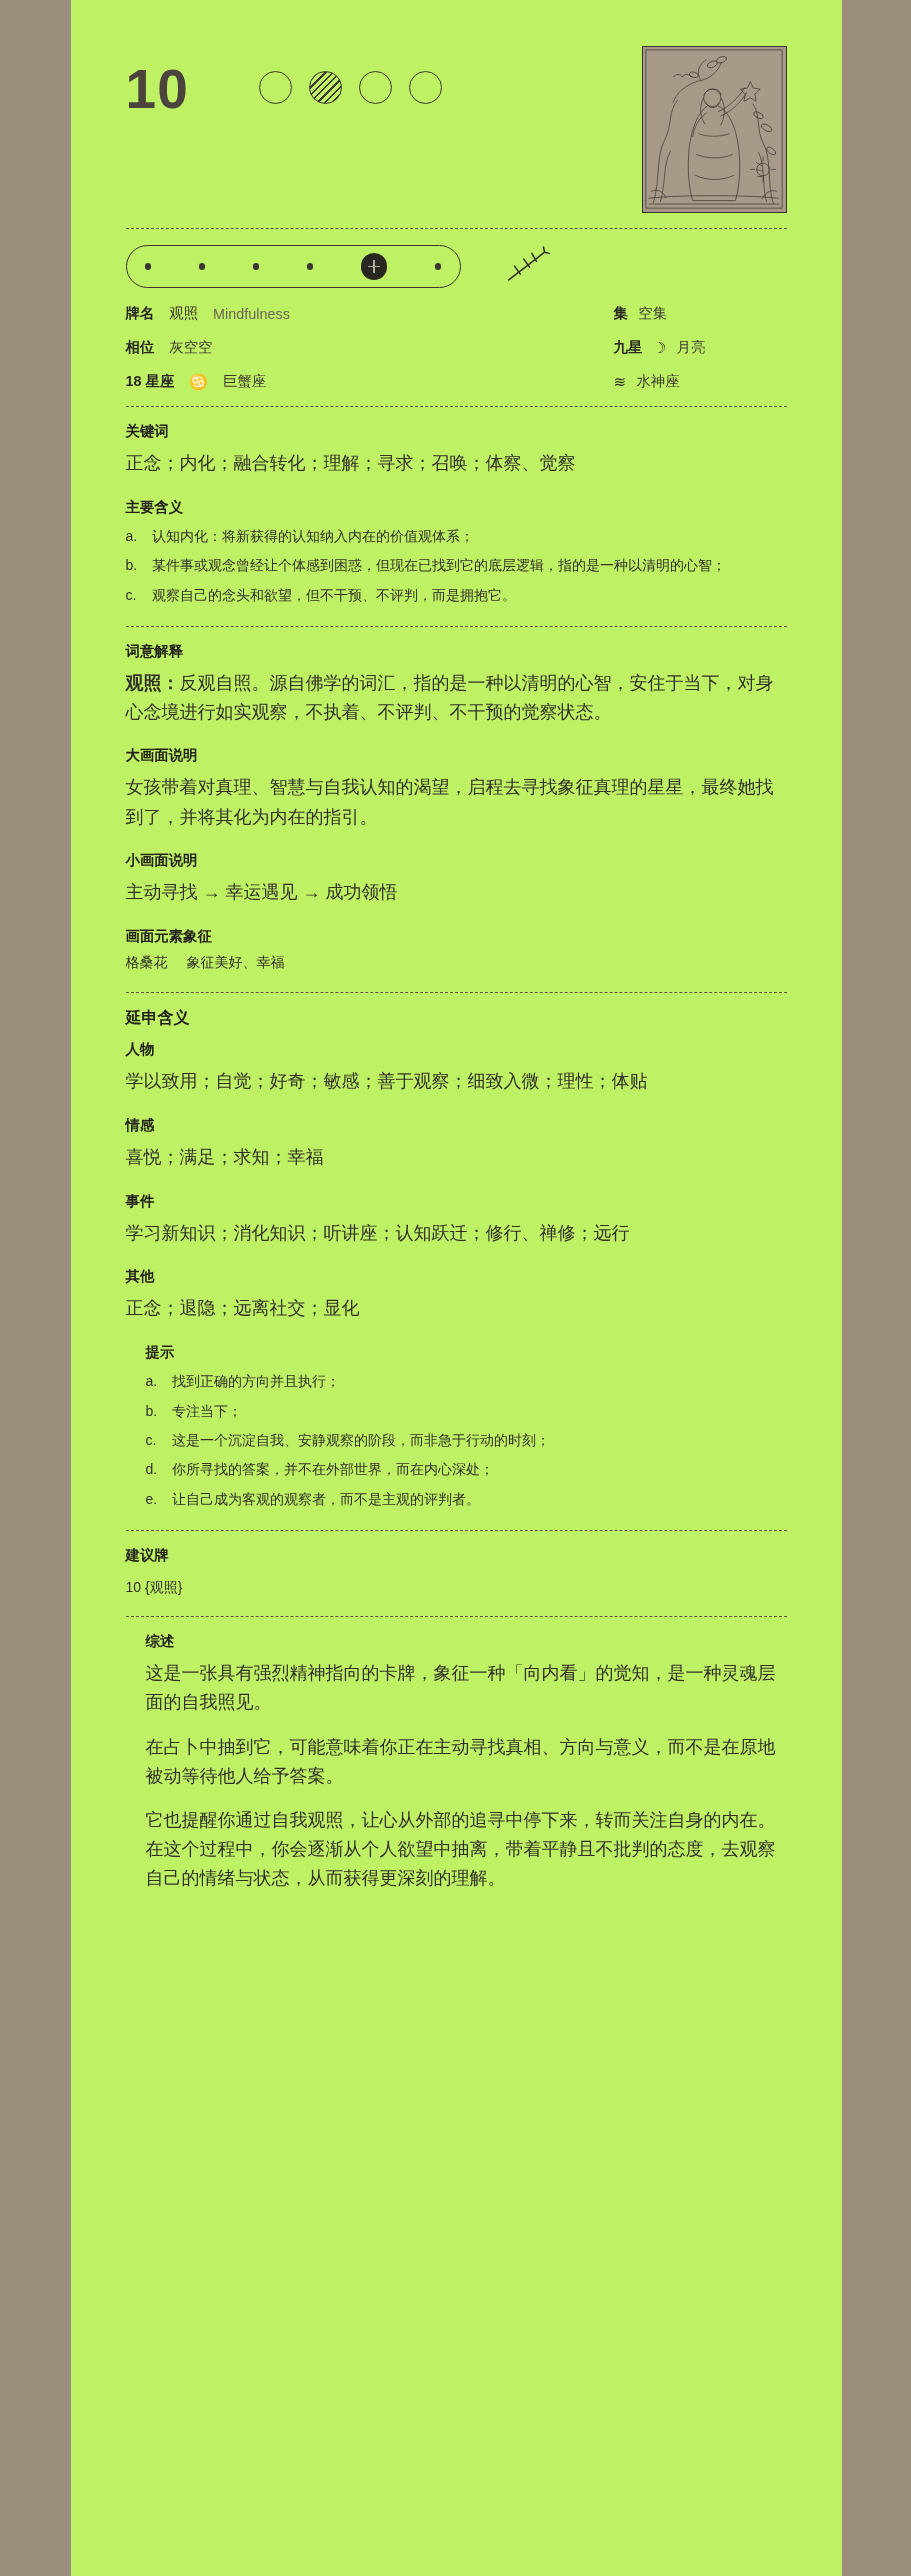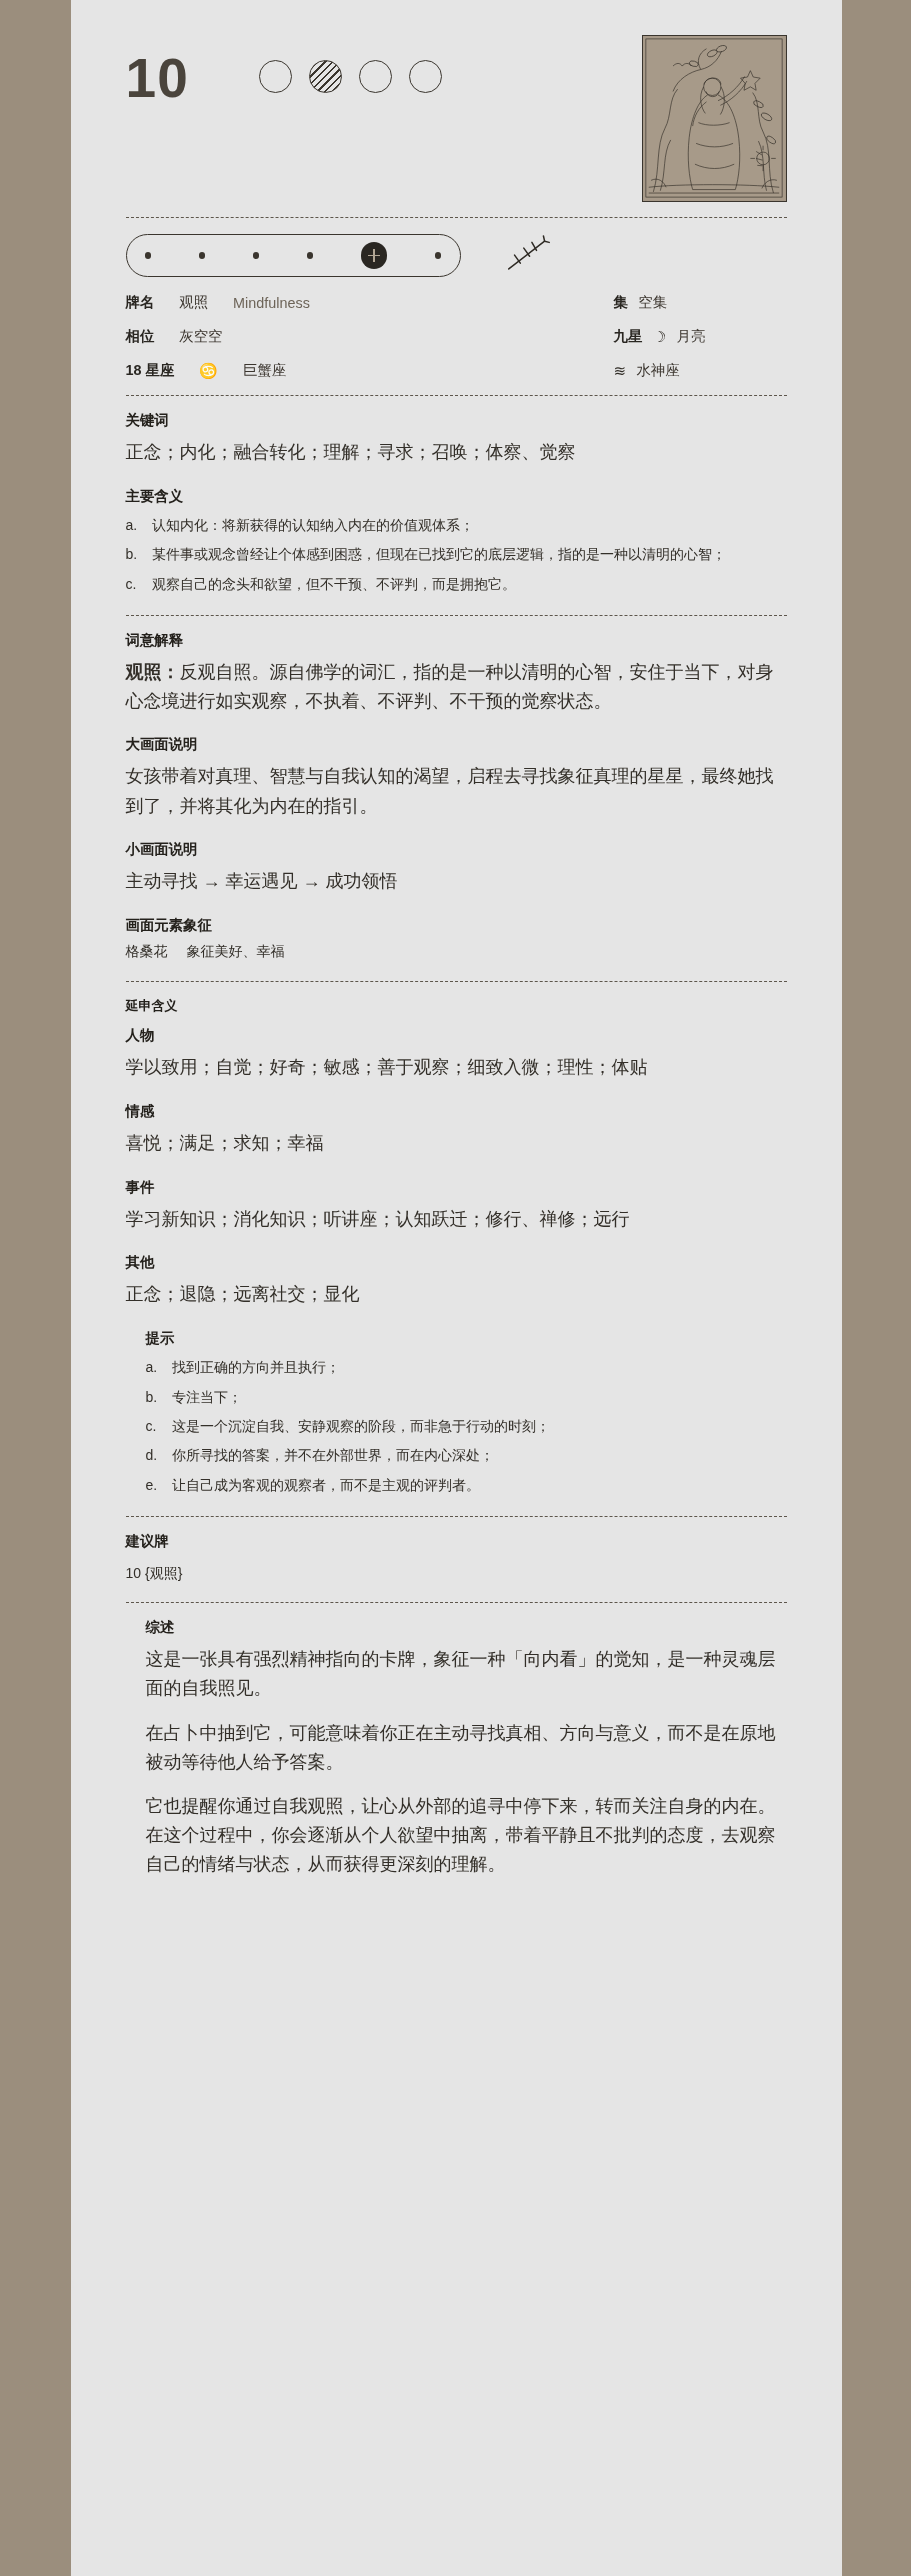--- a/index.html
+++ b/index.html
@@ -11,22 +11,22 @@
   body {
     width: 912px;
     min-height: 2576px;
     display: flex;
     justify-content: center;
     -webkit-font-smoothing: antialiased;
   }
   .card {
     width: 771px;
     box-sizing: border-box;
-    padding: 35px 55px 63px 55px;
-    background: #e5e5e5;
+    padding: 46px 55px 63px 55px;
+    background: #bef264;
     color: #2a2722;
   }
   
   .header-row {
     display: flex;
     align-items: flex-start;
     gap: 0;
     position: relative;
     min-height: 144px;
   }
@@ -147,21 +147,21 @@
   }
   .attr-row {
     display: flex;
     align-items: center;
     margin-bottom: 15px;
     font-size: 14.4px;
   }
   .attr-left {
     display: flex;
     align-items: center;
-    gap: 25px;
+    gap: 15px;
     flex: 1;
   }
   .attr-right {
     display: flex;
     align-items: center;
     gap: 10.4px;
     width: 173px;
   }
   .attr-label {
     font-weight: 700;
@@ -176,21 +176,21 @@
   .glyph { font-size: 15px; color: #2f2b25; }
 
   
   .sec-title {
     font-size: 14.4px;
     font-weight: 700;
     color: #24211c;
     margin: 0 0 8px 0;
   }
   .sec-title.big {
-    font-size: 13px;
+    font-size: 16px;
     margin-bottom: 11.5px;
   }
   .body-text {
     font-size: 18px;
     line-height: 1.62;
     color: #332f29;
     margin: 0 0 5.8px 0;
   }
   .block { margin-bottom: 19.6px; }
   .block:last-child { margin-bottom: 0; margin-left: 20px; }

